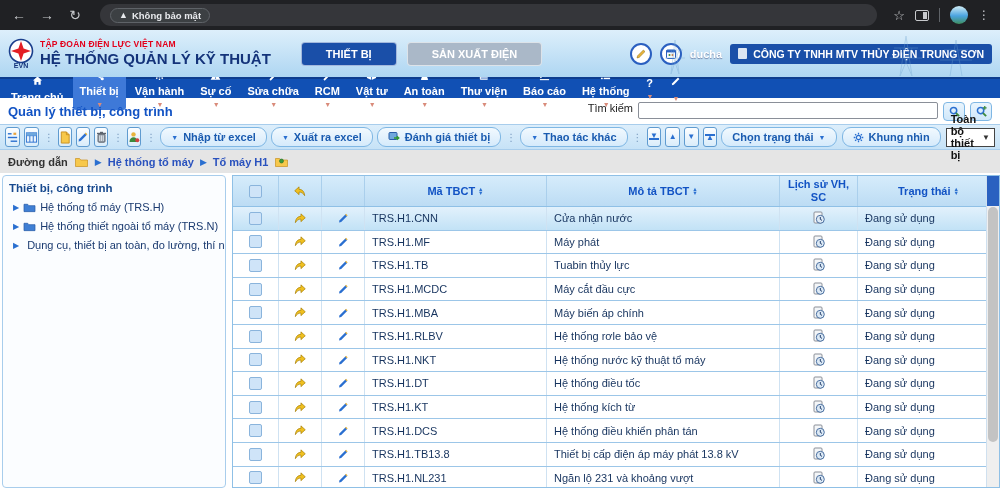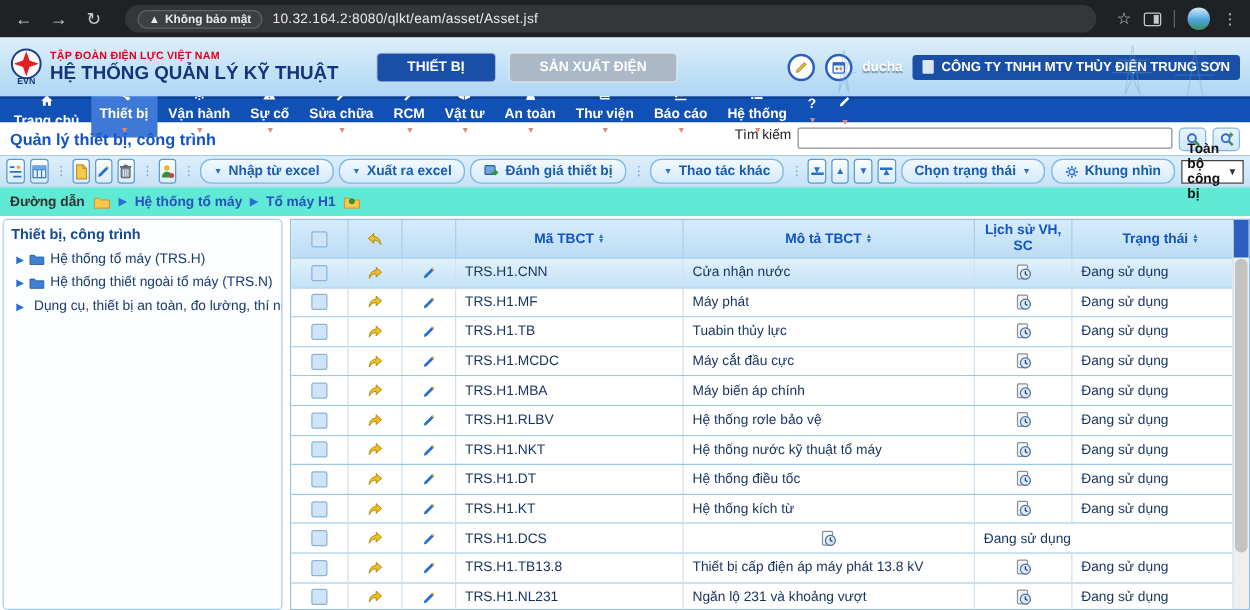--- a/index.html
+++ b/index.html
@@ -60,21 +60,21 @@
   .tbsep { color:#7b9cc0; font-size:10px; padding:0 1px; letter-spacing:-1px; }
   .tbbtn { height:20px; background:linear-gradient(#f2f9fe,#d5eafb); border:1px solid #7fb7e4; border-radius:9px; display:flex; align-items:center; gap:5px; padding:0 10px; font-size:11px; font-weight:bold; color:#1a5bb0; cursor:pointer; white-space:nowrap; }
   .tbbtn .caret { color:#2a6fd0; font-size:7px; }
   .arrowbtn { width:22px; height:20px; background:linear-gradient(#fdfeff,#d9ecfa); border:1px solid #5f9bd0; border-radius:3px; color:#2a6fd0; font-size:8px; display:flex; flex-direction:column; align-items:center; justify-content:center; line-height:4px; cursor:pointer; font-weight:bold; }
   .arrowbtn .bar { width:10px; height:2px; background:#2a6fd0; }
   .toolright { margin-left:auto; display:flex; align-items:center; gap:5px; }
   .scopeselect { height:19px; background:#fff; border:1px solid #444; font-size:11px; font-weight:bold; color:#111; display:flex; align-items:center; gap:6px; padding:0 4px; cursor:pointer; }
   .scopeselect .caret { font-size:8px; color:#333; }
 
   
-  .breadcrumb { height:23px; background:#5eead4; display:flex; align-items:center; gap:6px; padding:0 8px; font-size:11px; }
+  .breadcrumb { height:23px; background:#e5e5e5; display:flex; align-items:center; gap:6px; padding:0 8px; font-size:11px; }
   .bclabel { color:#333; font-weight:bold; }
   .bclink { color:#2a52be; font-weight:bold; cursor:pointer; }
   .bcsep { color:#2a6fd0; font-size:9px; }
 
   
   .content { height:315px; display:flex; padding:2px 0 0 2px; gap:6px; background:#fff; }
   .sidebar { width:224px; border:1px solid #a8cdec; border-radius:4px; background:#fbfdff; padding:6px 6px; flex-shrink:0; overflow:hidden; }
   .sidebartitle { color:#17498f; font-size:11.5px; font-weight:bold; margin-bottom:7px; }
   .treeitem { display:flex; align-items:center; gap:4px; font-size:11px; color:#1a3a70; margin:0 0 7px 4px; white-space:nowrap; cursor:pointer; }
   .treecaret { color:#2a6fd0; font-size:8px; }
@@ -99,21 +99,20 @@
 
 <div class="chrome">
   <span class="navbtn">←</span>
   <span class="navbtn">→</span>
   <span class="navbtn">↻</span>
   <div class="urlbar">
     <span class="secbadge">
         <span class="warn">▲</span>
         <span>Không bảo mật</span>
       </span>
-    <span class="urltext">10.32.164.2:8080/qlkt/eam/asset/Asset.jsf</span>
   </div>
   <div class="chromeright">
     <span class="star">☆</span>
     <span class="panelicon"></span>
     <span class="vsep"></span>
     <span class="avatar"></span>
     <span class="dots">⋮</span>
   </div>
 </div>
 
@@ -408,21 +407,21 @@
     <span class="tbbtn">
         <svg width="11" height="11" viewBox="0 0 12 12">
           <circle cx="6" cy="6" r="2.3" fill="none" stroke="#2a6fd0" stroke-width="1.3"></circle>
           <g stroke="#2a6fd0" stroke-width="1.4">
             <path d="M6 .8 V2.6 M6 9.4 V11.2 M.8 6 H2.6 M9.4 6 H11.2 M2.3 2.3 L3.5 3.5 M8.5 8.5 L9.7 9.7 M9.7 2.3 L8.5 3.5 M3.5 8.5 L2.3 9.7"></path>
           </g>
         </svg>
         <span>Khung nhìn</span>
       </span>
     <span class="scopeselect">
-        <span>Toàn bộ công bị</span>
+        <span>Toàn bộ thiết bị</span>
         <span class="caret">▼</span>
       </span>
   </div>
 </div>
 
 <div class="breadcrumb">
   <span class="bclabel">Đường dẫn</span>
   <svg width="15" height="12" viewBox="0 0 14 12">
       <path d="M1 2.5 L5 2.5 L6.3 4 H13 V10.5 H1 Z" fill="#f7c84b" stroke="#c89020" stroke-width=".7"></path>
     </svg>
@@ -746,20 +745,21 @@
               <path d="M2 11.5 C2.3 6.5 5 4.8 8 4.7 V2 L12.7 6.2 L8 10.4 V7.6 C5.5 7.6 3.6 8.8 2 11.5 Z" fill="#f0c020" stroke="#a07800" stroke-width=".7"></path>
             </svg>
           </div>
     <div class="cell center">
             <svg width="12" height="12" viewBox="0 0 12 12">
               <path d="M2 10.5 L2.6 8.3 L8.6 2.3 L10.2 3.9 L4.2 9.9 Z" fill="#2a6fd0"></path>
               <path d="M8.6 2.3 L10.2 3.9" stroke="#e8b43c" stroke-width="1.3"></path>
             </svg>
           </div>
     <div class="cell rcode">TRS.H1.DCS</div>
+    <div class="cell rdesc">Hệ thống điều khiển phân tán</div>
     <div class="cell center">
             <svg width="14" height="14" viewBox="0 0 14 14">
               <rect x="2" y="1" width="8" height="11" rx="1" fill="#f4f6f8" stroke="#8a8f98"></rect>
               <circle cx="8.3" cy="8.3" r="4" fill="#dce9f5" stroke="#4a6fa0"></circle>
               <path d="M8.3 6 V8.3 L10 9.4" stroke="#23406e" stroke-width="1" fill="none"></path>
             </svg>
           </div>
     <div class="cell rstatus" style="border-right:none">Đang sử dụng</div>
   </div>
         <div class="tgrid trow">

